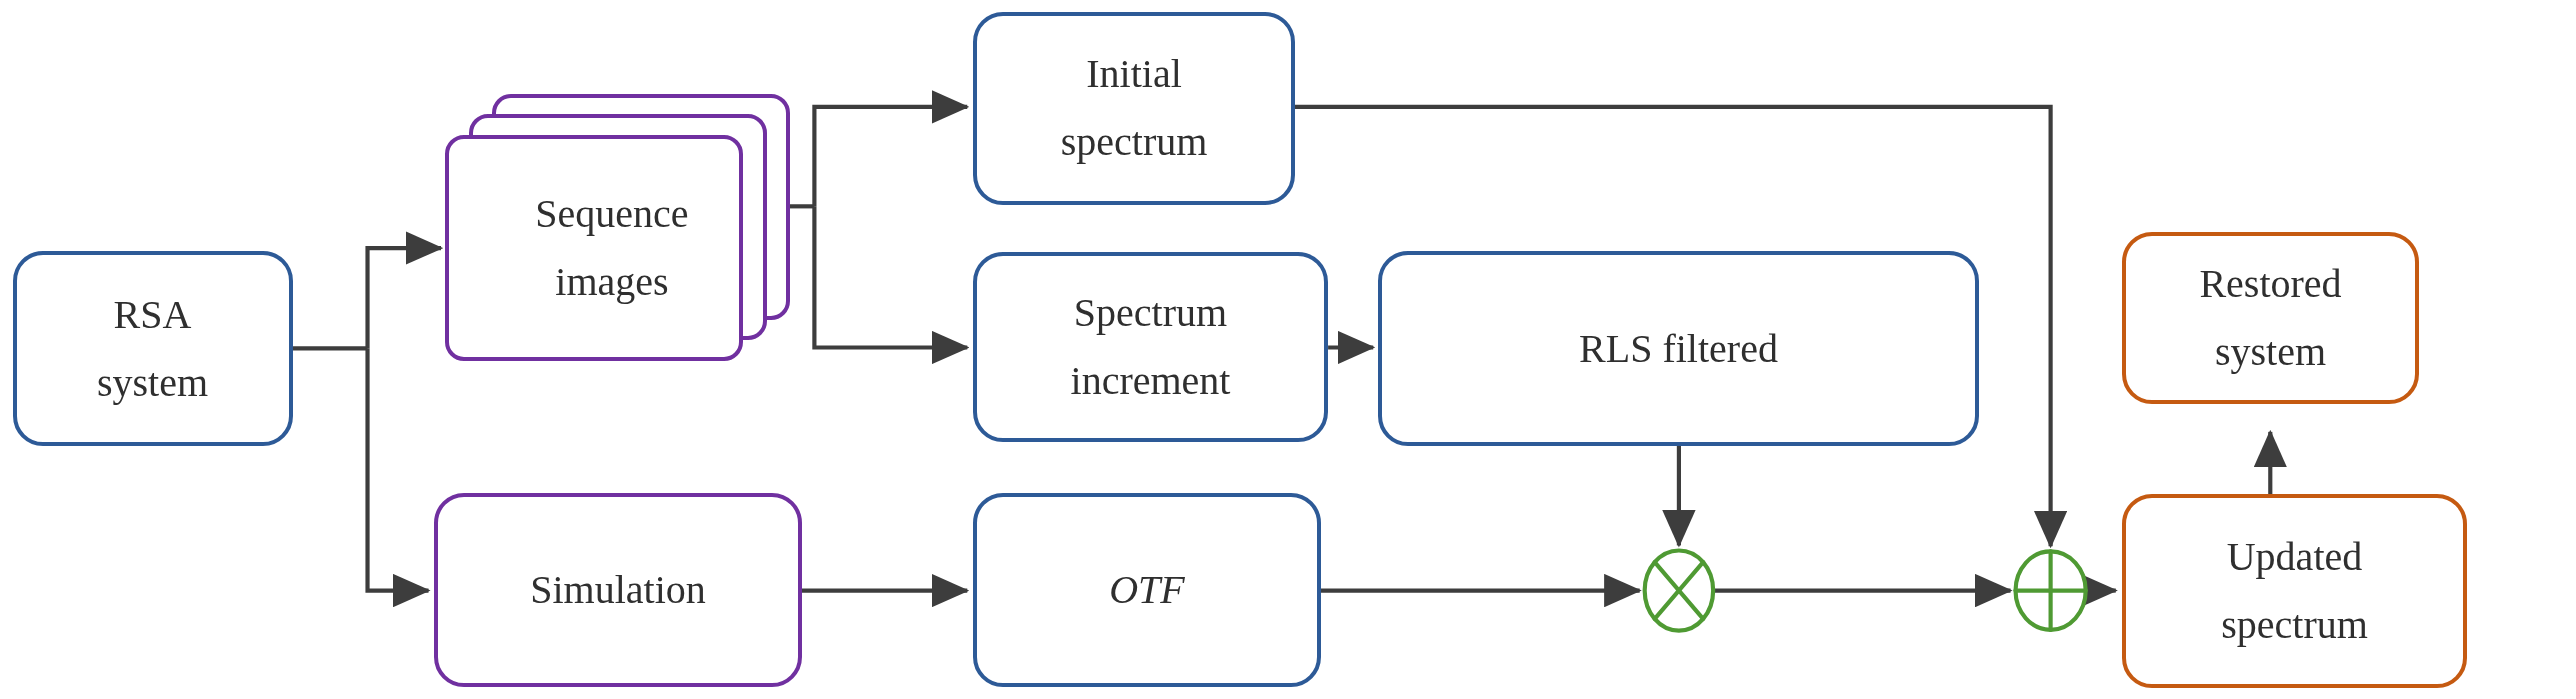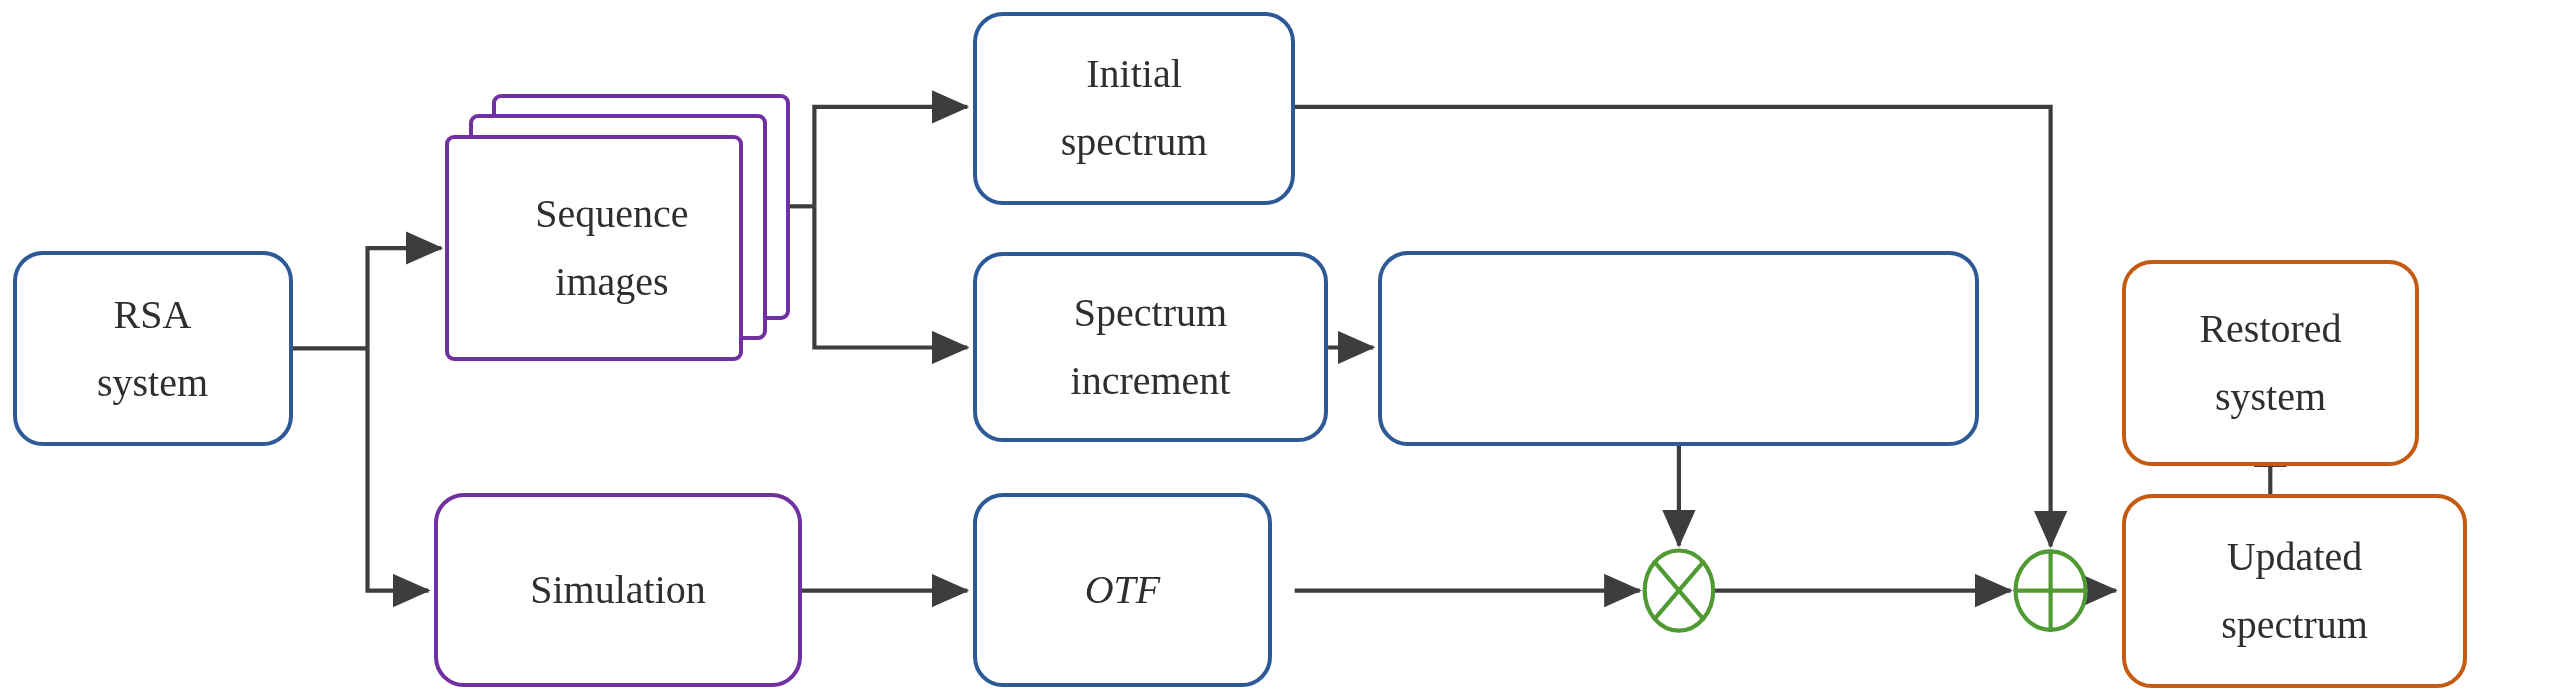--- a/index.html
+++ b/index.html
@@ -13,21 +13,21 @@
     display:flex;align-items:center;justify-content:center;text-align:center;
     box-sizing:border-box;
   }
   .node .label{color:var(--text,#2f2f2f);font-size:40px;line-height:1.7;}
   .node .ln{display:block;}
   .blue{border-color:var(--blue-border,#2d5a97);}
   .purple{border-color:var(--purple-border,#7030a0);}
   .orange{border-color:var(--orange-border,#c55a11);}
   .card{
     position:absolute;background:#fff;border:4.2px solid var(--purple-border,#7030a0);
-    border-radius:9px;box-sizing:border-box;padding-left:36px;
+    border-radius:19px;box-sizing:border-box;padding-left:36px;
   }
   .card .label{color:var(--text,#2f2f2f);font-size:40px;line-height:1.7;
     display:flex;flex-direction:column;align-items:center;justify-content:center;
     width:100%;height:100%;text-align:center;}
   .otf-label{font-style:italic;}
   svg.connectors{position:absolute;left:0;top:0;pointer-events:none;}
   .edge{fill:none;stroke:var(--connector,#3d3d3d);stroke-width:5;}
   .junction{fill:#fff;stroke:var(--green-junction,#4f9a33);stroke-width:5;}
   .junction-stroke{stroke:var(--green-junction,#4f9a33);stroke-width:5;stroke-linecap:round;}
   #arrowhead path{fill:var(--connector,#3d3d3d);}
@@ -106,41 +106,42 @@
 
 <div class="node blue" style="left:973px;top:252px;width:355px;height:190px;">
   <div class="label">
     <span class="ln">Spectrum</span>
     <span class="ln">increment</span>
   </div>
 </div>
 
 <div class="node blue" style="left:1378px;top:251px;width:601px;height:195px;">
   <div class="label">
+    <span class="ln">RLS filtered</span>
   </div>
 </div>
 
 <div class="node purple" style="left:434px;top:493px;width:368px;height:194px;">
   <div class="label">
     <span class="ln">Simulation</span>
   </div>
 </div>
 
-<div class="node blue" style="left:973px;top:493px;width:299px;height:194px;">
+<div class="node blue" style="left:973px;top:493px;width:348px;height:194px;">
   <div class="label otf-label">
     <span class="ln">OTF</span>
   </div>
 </div>
 
 <div class="node orange" style="left:2122px;top:494px;width:345px;height:194px;">
   <div class="label">
     <span class="ln">Updated</span>
     <span class="ln">spectrum</span>
   </div>
 </div>
 
-<div class="node orange" style="left:2122px;top:232px;width:297px;height:206px;margin-top:28px;">
+<div class="node orange" style="left:2122px;top:232px;width:297px;height:172px;">
   <div class="label">
     <span class="ln">Restored</span>
     <span class="ln">system</span>
   </div>
 </div>
 
 
 </body></html>

